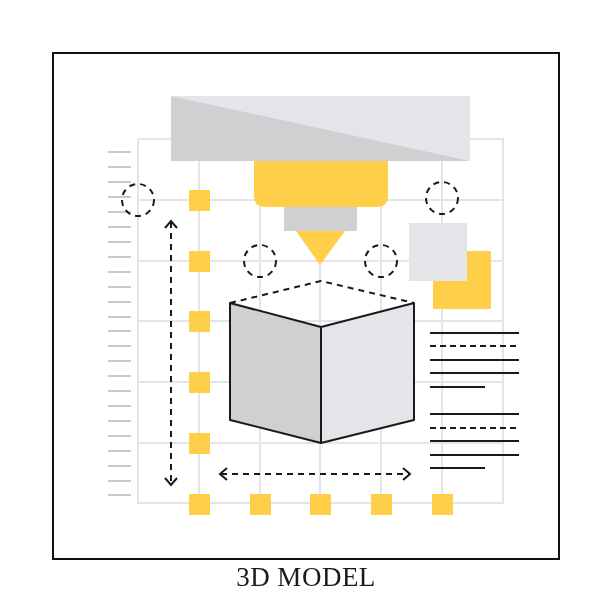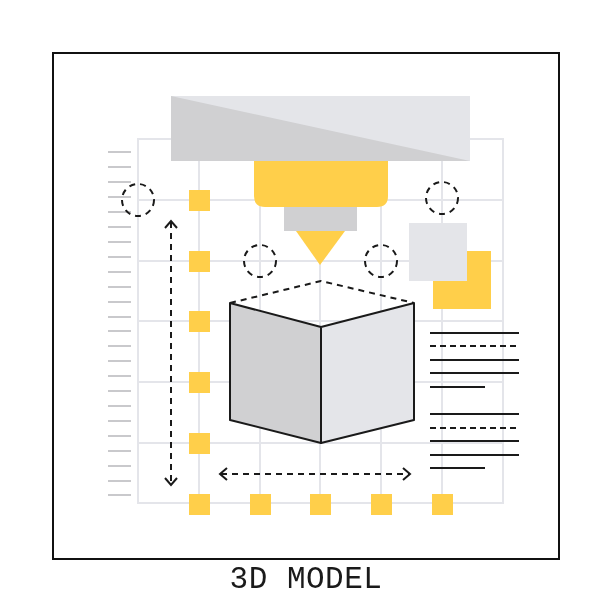--- a/index.html
+++ b/index.html
@@ -1,21 +1,21 @@
 <!DOCTYPE html>
 <html><head>
 <meta charset="utf-8">
 <style>
   html, body { margin: 0; padding: 0; background: #ffffff; }
   body { width: 612px; height: 612px; position: relative; overflow: hidden; }
   #stage { position: absolute; left: 0; top: 0; width: 612px; height: 612px; }
   .caption {
     position: absolute; left: 0; top: 562px; width: 612px; text-align: center;
-    font-family: Liberation Mono, monospace;
-    font-size: 31px; color: #1a1a1a; letter-spacing: 0.5px;
+    font-family: Liberation Serif, serif;
+    font-size: 27px; color: #1a1a1a; letter-spacing: 0.5px;
   }
 </style>
 </head>
 <body>
 
 <div id="stage">
 <svg width="612" height="612" viewBox="0 0 612 612" xmlns="http://www.w3.org/2000/svg">
 
   <rect x="53" y="53" width="506" height="506" fill="#ffffff" stroke="#111111" stroke-width="2"></rect>
 

